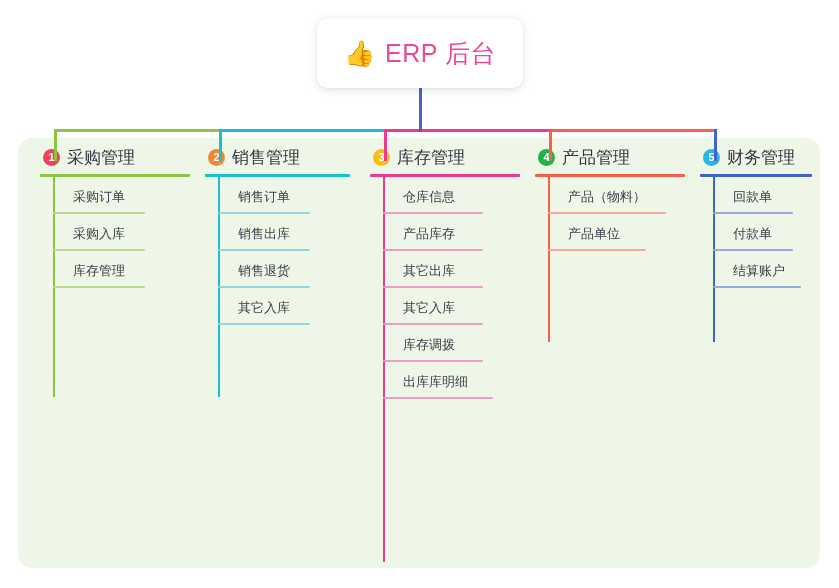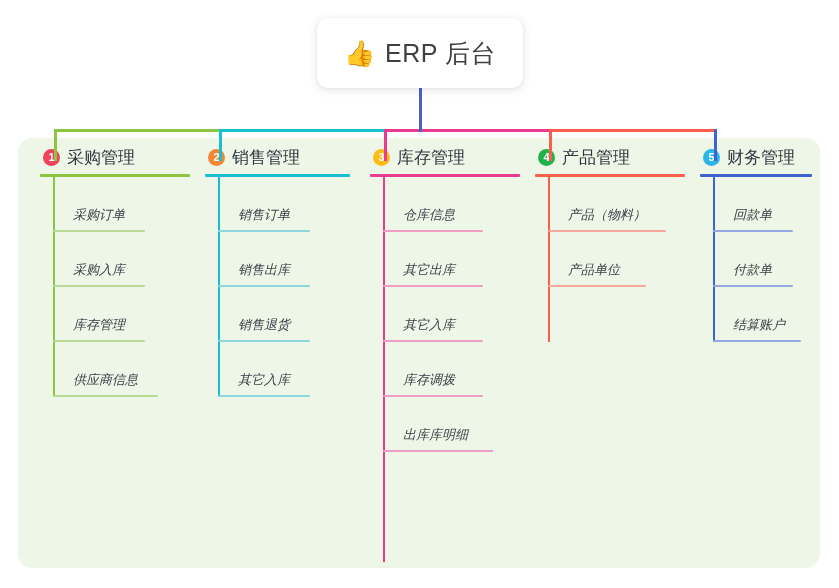--- a/index.html
+++ b/index.html
@@ -38,21 +38,21 @@
   }
   .root-emoji {
     font-family: "DejaVu Sans", sans-serif;
     font-size: 25px;
     line-height: 1;
     margin-right: 10px;
     display: inline-block;
   }
   .root-title {
     font-size: 25px;
-    color: #404040;
+    color: #ec4899;
     letter-spacing: 0.5px;
     white-space: nowrap;
   }
 
   
   .trunk {
     position: absolute;
     left: 419px;
     top: 86px;
     width: 3px;
@@ -127,24 +127,23 @@
     padding-top: 0px;
   }
   .spine {
     position: absolute;
     left: 0;
     top: 0;
     width: 2px;
   }
   .child {
     position: relative;
-    height: 55px;
+    height: 37px;
     box-sizing: border-box;
     padding-left: 17px;
-    font-style: italic;
   }
   .child-label {
     position: absolute;
     left: 20px;
     bottom: 8px;
     font-size: 13px;
     color: #3a4049;
     white-space: nowrap;
   }
   .child-rule {
@@ -195,24 +194,20 @@
             <div class="child-rule" style="background: rgb(185, 218, 146); width: 92px;"></div>
           </div>
           <div class="child">
             <span class="child-label">采购入库</span>
             <div class="child-rule" style="background: rgb(185, 218, 146); width: 92px;"></div>
           </div>
           <div class="child">
             <span class="child-label">库存管理</span>
             <div class="child-rule" style="background: rgb(185, 218, 146); width: 92px;"></div>
           </div>
-          <div class="child">
-            <span class="child-label">供应商信息</span>
-            <div class="child-rule" style="background: rgb(185, 218, 146); width: 105px;"></div>
-          </div>
         </div>
       </div>
       <div class="column" style="left: 205px; width: 145px;">
         <div class="col-head">
           <span class="badge" style="background: rgb(245, 134, 52);">2</span>
           <span class="col-title">销售管理</span>
         </div>
         <div class="col-rule" style="background: rgb(24, 191, 208); width: 145px;"></div>
         <div class="children">
           <div class="spine" style="background: rgb(24, 191, 208); height: 220px;"></div>
@@ -240,20 +235,24 @@
           <span class="col-title">库存管理</span>
         </div>
         <div class="col-rule" style="background: rgb(234, 59, 144); width: 150px;"></div>
         <div class="children">
           <div class="spine" style="background: rgb(234, 59, 144); height: 385px;"></div>
           <div class="child">
             <span class="child-label">仓库信息</span>
             <div class="child-rule" style="background: rgb(240, 157, 196); width: 100px;"></div>
           </div>
           <div class="child">
+            <span class="child-label">产品库存</span>
+            <div class="child-rule" style="background: rgb(240, 157, 196); width: 100px;"></div>
+          </div>
+          <div class="child">
             <span class="child-label">其它出库</span>
             <div class="child-rule" style="background: rgb(240, 157, 196); width: 100px;"></div>
           </div>
           <div class="child">
             <span class="child-label">其它入库</span>
             <div class="child-rule" style="background: rgb(240, 157, 196); width: 100px;"></div>
           </div>
           <div class="child">
             <span class="child-label">库存调拨</span>
             <div class="child-rule" style="background: rgb(240, 157, 196); width: 100px;"></div>

